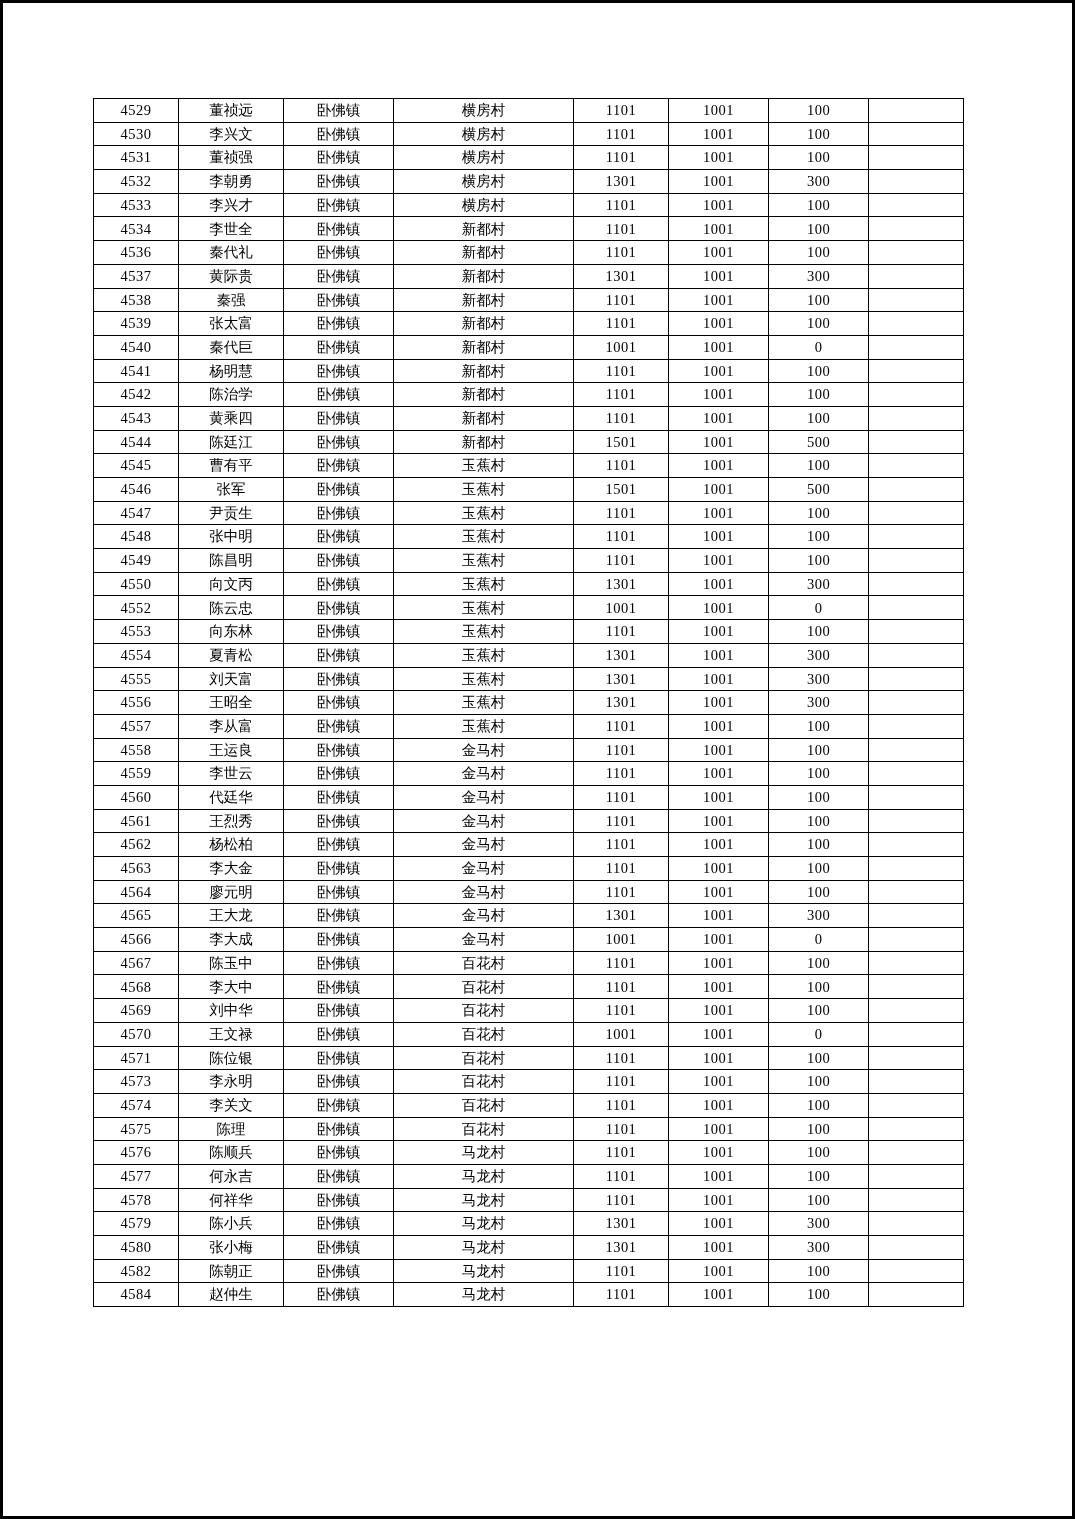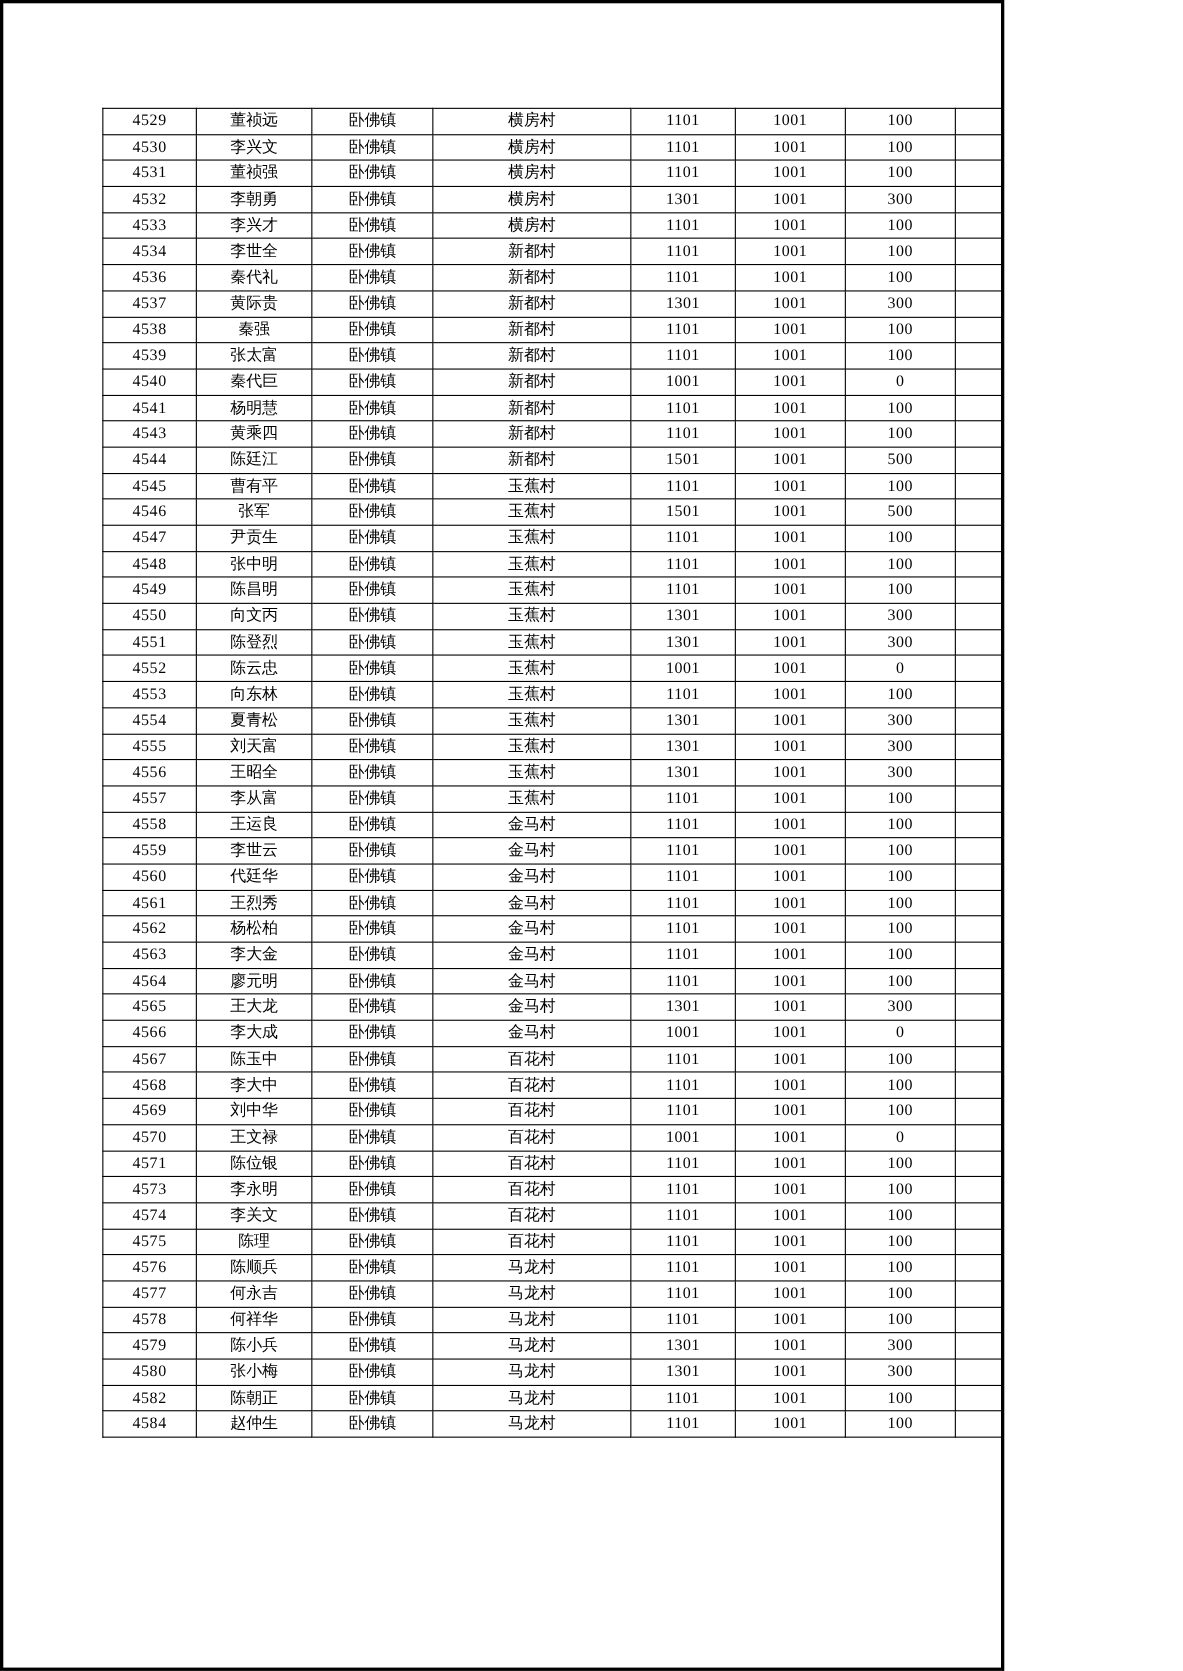--- a/index.html
+++ b/index.html
@@ -3,21 +3,21 @@
 <meta charset="utf-8">
 <style>
   * { margin: 0; padding: 0; box-sizing: border-box; }
   html, body { background: #ffffff; }
   body {
     font-family: "Liberation Serif", "DejaVu Serif", serif;
     color: #000000;
   }
   .page {
     position: relative;
-    width: 913px;
+    width: 1075px;
     height: 1519px;
     background: #ffffff;
     border: 3px solid #000000;
     overflow: hidden;
   }
   table.data-table {
     position: absolute;
     left: 90px;
     top: 95px;
     width: 870px;
@@ -170,20 +170,30 @@
           <td class="col-serial">4541</td>
           <td class="col-name">杨明慧</td>
           <td class="col-town">卧佛镇</td>
           <td class="col-village">新都村</td>
           <td class="col-code-a">1101</td>
           <td class="col-code-b">1001</td>
           <td class="col-amount">100</td>
           <td class="col-remark"></td>
         </tr>
         <tr>
+          <td class="col-serial">4542</td>
+          <td class="col-name">陈治学</td>
+          <td class="col-town">卧佛镇</td>
+          <td class="col-village">新都村</td>
+          <td class="col-code-a">1101</td>
+          <td class="col-code-b">1001</td>
+          <td class="col-amount">100</td>
+          <td class="col-remark"></td>
+        </tr>
+        <tr>
           <td class="col-serial">4543</td>
           <td class="col-name">黄乘四</td>
           <td class="col-town">卧佛镇</td>
           <td class="col-village">新都村</td>
           <td class="col-code-a">1101</td>
           <td class="col-code-b">1001</td>
           <td class="col-amount">100</td>
           <td class="col-remark"></td>
         </tr>
         <tr>
@@ -242,30 +252,20 @@
           <td class="col-town">卧佛镇</td>
           <td class="col-village">玉蕉村</td>
           <td class="col-code-a">1101</td>
           <td class="col-code-b">1001</td>
           <td class="col-amount">100</td>
           <td class="col-remark"></td>
         </tr>
         <tr>
           <td class="col-serial">4550</td>
           <td class="col-name">向文丙</td>
-          <td class="col-town">卧佛镇</td>
-          <td class="col-village">玉蕉村</td>
-          <td class="col-code-a">1301</td>
-          <td class="col-code-b">1001</td>
-          <td class="col-amount">300</td>
-          <td class="col-remark"></td>
-        </tr>
-        <tr>
-          <td class="col-serial">4551</td>
-          <td class="col-name">陈登烈</td>
           <td class="col-town">卧佛镇</td>
           <td class="col-village">玉蕉村</td>
           <td class="col-code-a">1301</td>
           <td class="col-code-b">1001</td>
           <td class="col-amount">300</td>
           <td class="col-remark"></td>
         </tr>
         <tr>
           <td class="col-serial">4552</td>
           <td class="col-name">陈云忠</td>

